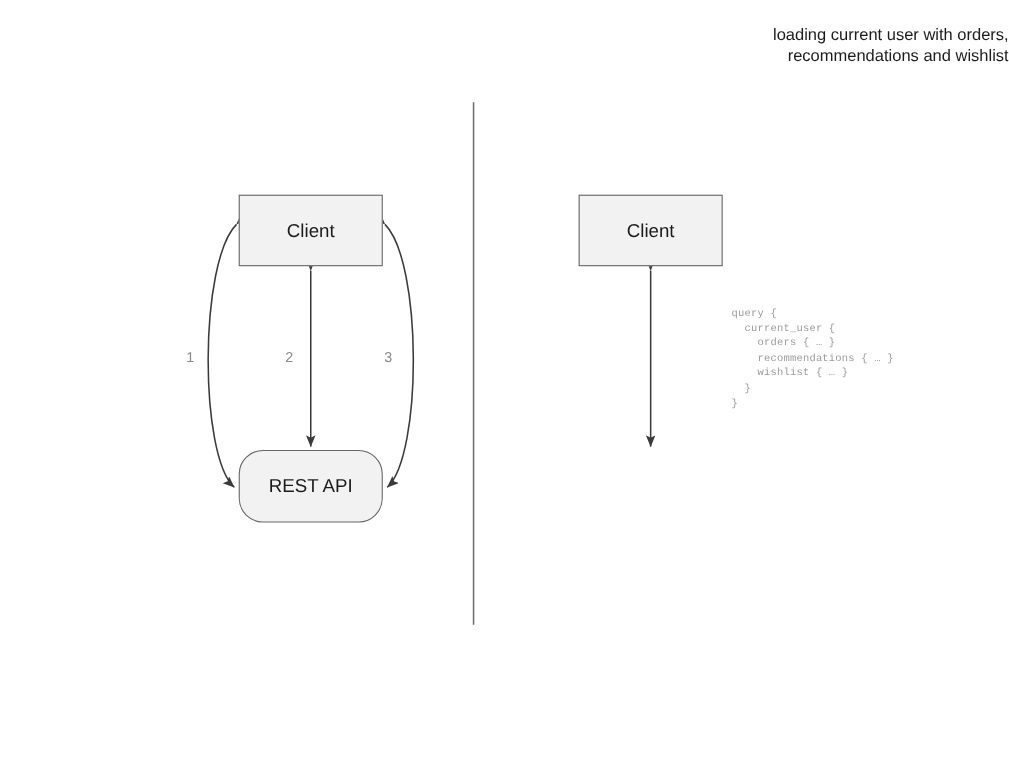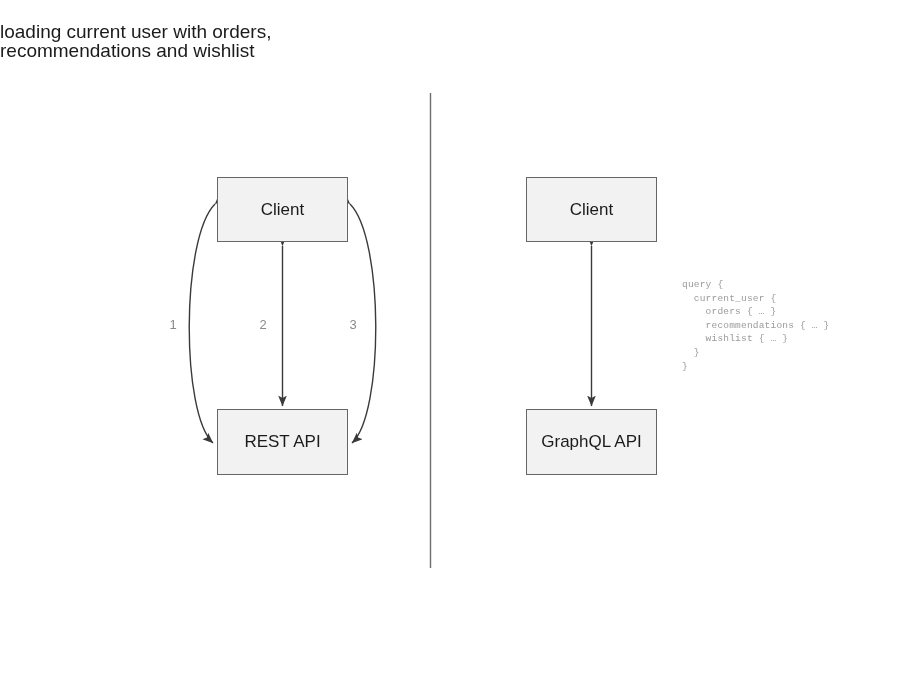--- a/index.html
+++ b/index.html
@@ -18,22 +18,22 @@
     background: #ffffff;
     overflow: hidden;
   }
 
   
   .diagram-title {
     position: absolute;
     left: 0;
     top: 22px;
     width: 917px;
-    text-align: left;
-    font-size: 19px;
+    text-align: right;
+    font-size: 15px;
     line-height: 19px;
     color: #1b1b1b;
     font-family: "Liberation Sans", sans-serif;
     white-space: pre-line;
   }
 
   
   .node-box {
     position: absolute;
     box-sizing: border-box;
@@ -41,21 +41,21 @@
     border: 1px solid #666666;
     display: flex;
     align-items: center;
     justify-content: center;
     color: #1b1b1b;
     font-size: 17px;
     font-family: "Liberation Sans", sans-serif;
     text-align: center;
   }
   #box-client-rest  { left: 217px; top: 177px; width: 131px; height: 65px; }
-  #box-rest-api     { left: 217px; top: 409px; width: 131px; height: 66px; }
+  #box-rest-api     { left: 217px; top: 409px; width: 131px; height: 66px; border-radius: 22px; }
   #box-client-gql   { left: 526px; top: 177px; width: 131px; height: 65px; }
   #box-graphql-api  { left: 526px; top: 409px; width: 131px; height: 66px; }
 
   
   #edges {
     position: absolute;
     left: 0;
     top: 0;
     width: 917px;
     height: 689px;
@@ -66,21 +66,21 @@
   .code-block {
     position: absolute;
     font-family: "Liberation Mono", "DejaVu Sans Mono", monospace;
     font-size: 9.5px;
     line-height: 13.6px;
     color: #9a9a9a;
     white-space: pre;
     letter-spacing: 0.2px;
   }
   #endpoint-list { left: 8px; top: 178px; }
-  #graphql-query { left: 682px; top: 278px; }
+  #graphql-query { left: 665px; top: 278px; }
 
   
   .edge-label {
     position: absolute;
     font-family: "Liberation Sans", sans-serif;
     font-size: 13px;
     color: #8a8a8a;
     text-align: center;
     width: 20px;
   }
@@ -124,23 +124,20 @@
 
 
   <div class="edge-label" id="edge-label-1">1</div>
   <div class="edge-label" id="edge-label-2">2</div>
   <div class="edge-label" id="edge-label-3">3</div>
 
   <div class="node-box" id="box-client-gql">
     <span>Client</span>
   </div>
 
-  <div class="node-box" id="box-graphql-api">
-    <span>GraphQL API</span>
-  </div>
 
   <div class="code-block" id="graphql-query">query {
   current_user {
     orders { … }
     recommendations { … }
     wishlist { … }
   }
 }</div>
 
 </div>

